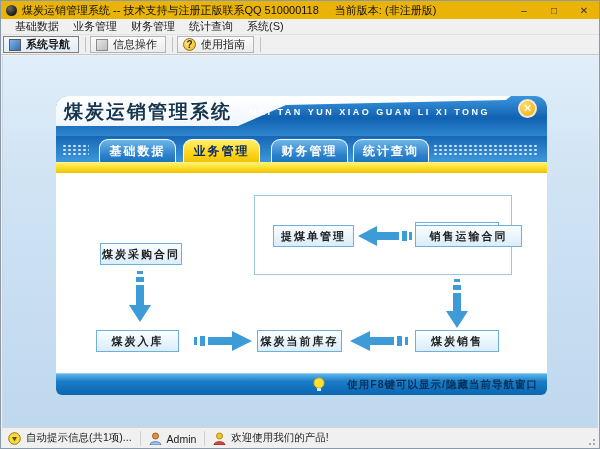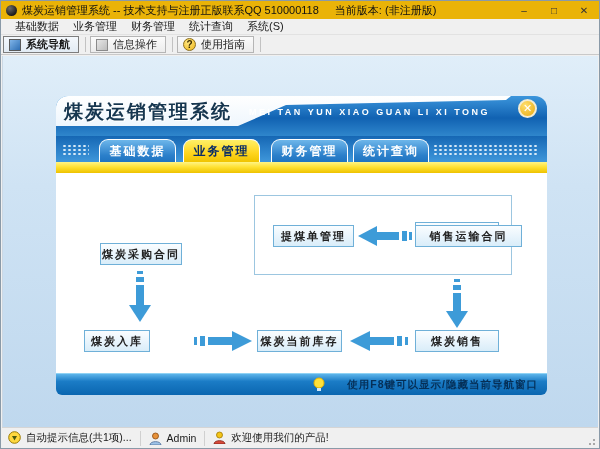--- a/index.html
+++ b/index.html
@@ -51,31 +51,31 @@
 
   .yellow-bar{height:11px;background:linear-gradient(180deg,#fff486 0%,#ffe234 45%,#eec200 100%);}
 
   .flow-canvas{position:relative;height:200px;background:#ffffff;}
   .group-outline{position:absolute;left:198px;top:22px;width:258px;height:80px;border:1px solid #9cc6e0;background:transparent;}
   .flow-node{position:absolute;height:22px;display:flex;align-items:center;justify-content:center;border:1px solid #6fb0d8;background:linear-gradient(180deg,#fafdff 0%,#e8f4fc 55%,#d9edf9 100%);font-size:11px;font-weight:bold;letter-spacing:2px;color:#222;cursor:default;white-space:nowrap;}
   .node-purchase{left:44px;top:70px;width:82px;}
   .node-pickup{left:217px;top:52px;width:81px;}
   .node-sales-contract{left:359px;top:49px;width:84px;}
   .node-transport{left:359px;top:52px;width:107px;}
-  .node-inbound{left:28px;top:157px;width:66px;font-family:Liberation Serif, serif;}
+  .node-inbound{left:40px;top:157px;width:83px;font-family:Liberation Serif, serif;}
   .node-inventory{left:201px;top:157px;width:85px;}
   .node-sale{left:359px;top:157px;width:84px;}
   .arrow{position:absolute;}
 
   .tip-bar{height:22px;border-radius:0 0 6px 6px;background:linear-gradient(180deg,#5cb4ea 0%,#1b7cc6 35%,#0a66b0 100%);border-top:1px solid #8fd2f4;display:flex;align-items:center;justify-content:flex-end;gap:22px;padding-right:9px;}
   .tip-text{font-size:10.5px;font-weight:bold;color:#052f57;letter-spacing:1px;white-space:nowrap;}
 
   
   .statusbar{position:absolute;left:1px;right:1px;bottom:0;height:21px;background:#f0f0f0;border-top:1px solid #d5d5d5;display:flex;align-items:center;padding-left:6px;}
-  .status-item{display:flex;align-items:flex-start;gap:5px;font-size:10.5px;color:#1a1a1a;white-space:nowrap;}
+  .status-item{display:flex;align-items:flex-end;gap:5px;font-size:10.5px;color:#1a1a1a;white-space:nowrap;}
   .status-sep{width:1px;height:15px;background:#d0d0d0;margin:0 8px;}
   .grip{position:absolute;right:2px;bottom:2px;width:10px;height:10px;background-image:radial-gradient(circle,#a8a8a8 1px,transparent 1.3px);background-size:4px 4px;background-position:bottom right;clip-path:polygon(100% 0,100% 100%,0 100%);}
 </style>
 </head>
 <body>
 
 <div class="window">
 
   <div class="titlebar">
     <div class="app-icon"></div>

